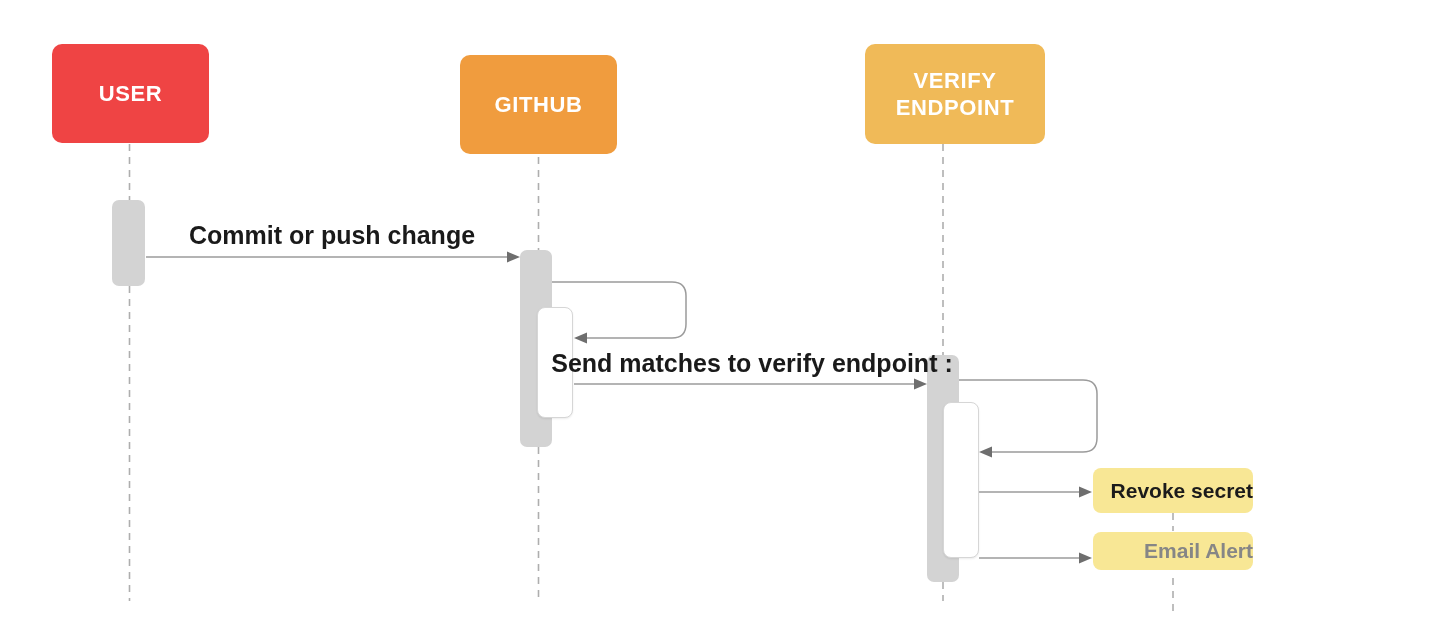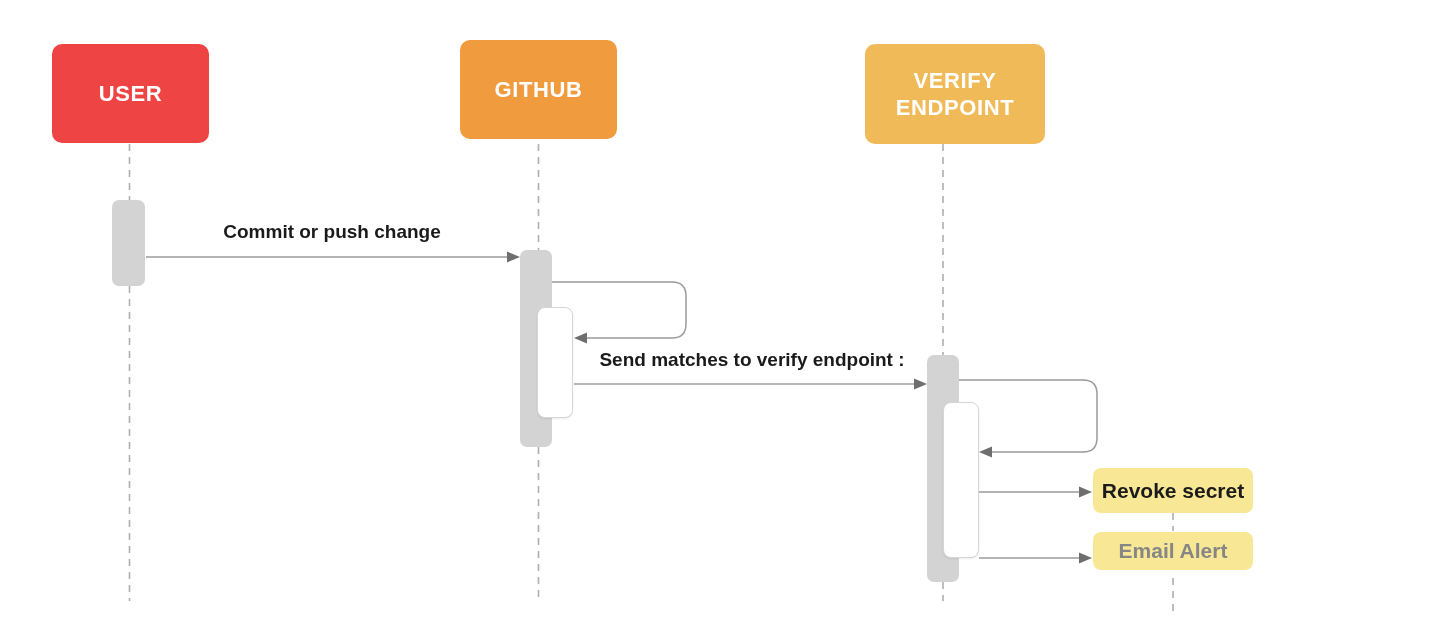--- a/index.html
+++ b/index.html
@@ -34,21 +34,21 @@
     justify-content: center;
     color: #ffffff;
     font-size: 22px;
     font-weight: 700;
     letter-spacing: 0.6px;
     text-align: center;
     line-height: 1.25;
   }
   .actor span { white-space: pre-line; }
   .actor.user   { left: 52px;  top: 44px; width: 157px; height: 99px;  background: #ef4444; }
-  .actor.github { left: 460px; top: 40px; width: 157px; height: 99px;  background: #f09c3e; }
+  .actor.github { left: 460px; top: 55px; width: 157px; height: 99px;  background: #f09c3e; }
   .actor.verify { left: 865px; top: 44px; width: 180px; height: 100px; background: #f0ba58; }
 
   .actbar {
     position: absolute;
     z-index: 2;
     background: #d3d3d3;
     border-radius: 7px;
   }
   .actbar.user-bar   { left: 112px; top: 200px; width: 33px; height: 86px; }
   .actbar.github-bar { left: 520px; top: 250px; width: 32px; height: 197px; }
@@ -64,37 +64,37 @@
     box-sizing: border-box;
   }
   .actbar-inner.github-inner { left: 537px; top: 307px; width: 36px; height: 111px; }
   .actbar-inner.verify-inner { left: 943px; top: 402px; width: 36px; height: 156px; }
 
   .msg-label {
     position: absolute;
     z-index: 4;
     transform: translateX(-50%);
     white-space: nowrap;
-    font-size: 19px;
+    font-size: 25px;
     font-weight: 700;
     color: #1a1a1a;
   }
   .msg-label.m1 { left: 332px;  top: 221px; }
   .msg-label.m2 { left: 737px;  top: 249px; }
   .msg-label.m3 { left: 752px;  top: 349px; text-align: center; }
   .msg-label.m4 { left: 1262px; top: 383px; }
 
   .note {
     position: absolute;
     z-index: 2;
     background: #f8e795;
     border-radius: 8px;
     display: flex;
     align-items: center;
-    justify-content: center;
+    justify-content: flex-end;
     font-size: 21px;
     font-weight: 700;
   }
   .note.revoke { left: 1093px; top: 468px; width: 160px; height: 45px; color: #1b1b1b; }
   .note.email  { left: 1093px; top: 532px; width: 160px; height: 38px; color: #868686; }
 
   .lifeline-stroke { stroke: #aeaeae; stroke-width: 1.6; stroke-dasharray: 7 6; fill: none; }
   .wire   { stroke: #9b9b9b; stroke-width: 1.5; fill: none; }
   .ahead  { fill: #6e6e6e; stroke: none; }
 </style>

